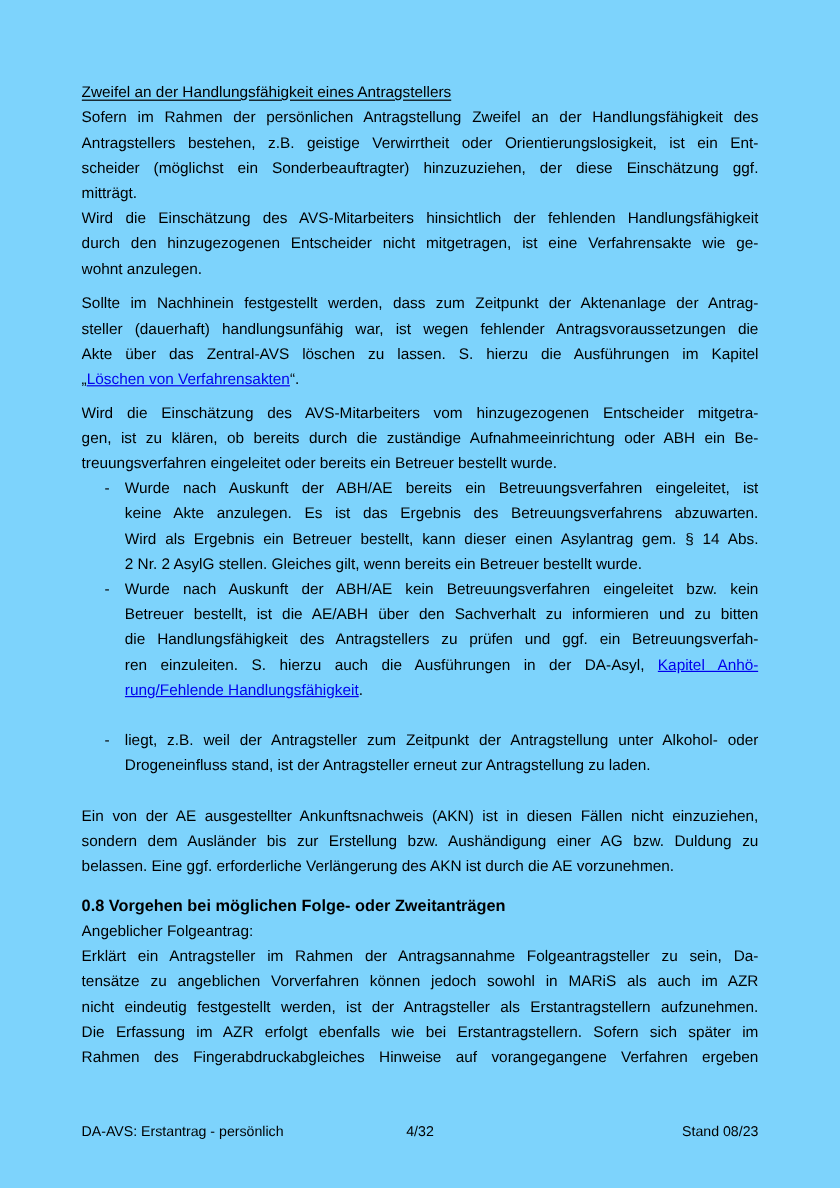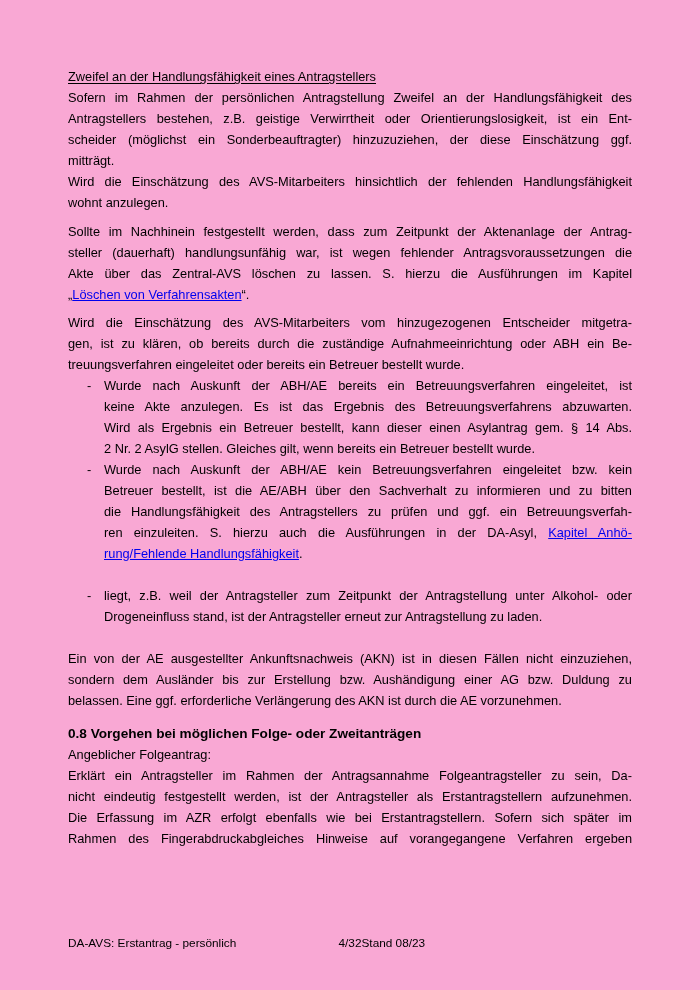--- a/index.html
+++ b/index.html
@@ -3,21 +3,21 @@
 <meta charset="utf-8">
 <style>
   * { margin:0; padding:0; box-sizing:border-box; }
   html, body { background:#ffffff; }
   body {
     width:700px; height:990px; position:relative;
     font-family:"Liberation Sans", sans-serif;
     color:#000000;
     -webkit-font-smoothing:antialiased;
   }
-  .page { position:absolute; inset:0; background:#f9a8d4; overflow:hidden; }
+  .page { position:absolute; inset:0; background:#7dd3fc; overflow:hidden; }
   .content {
     position:absolute; left:68px; top:66px; width:564px;
     font-size:12.8px; line-height:21px;
   }
   .line { height:21px; overflow:hidden; }
   
   .jl { text-align:justify; text-align-last:justify; }
   
   .ll { text-align:left; }
   .title-line { text-decoration:underline; text-underline-offset:2px; }
@@ -30,39 +30,40 @@
   .btext { width:528px; flex:0 0 528px; }
   .heading { font-weight:bold; font-size:13.6px; height:21px; overflow:hidden; }
   .doclink { color:#0000EE; text-decoration:underline; cursor:pointer;text-align:right; }
   .footer {
     position:absolute; left:68px; top:936px; width:564px;
     display:grid; grid-template-columns:1fr auto 1fr;
     font-size:11.8px; line-height:14px;
   }
   .footer .fl { text-align:left; }
   .footer .fc { text-align:center; }
-  .footer .fr { text-align:left; }
+  .footer .fr { text-align:right; }
 </style>
 </head>
 <body>
 
 <div class="page">
   <div class="content">
 
     <div class="line ll"><span class="title-line">Zweifel an der Handlungsfähigkeit eines Antragstellers</span></div>
 
     <div>
       <div class="line jl">Sofern im Rahmen der persönlichen Antragstellung Zweifel an der Handlungsfähigkeit des</div>
       <div class="line jl">Antragstellers bestehen, z.B. geistige Verwirrtheit oder Orientierungslosigkeit, ist ein Ent-</div>
       <div class="line jl">scheider (möglichst ein Sonderbeauftragter) hinzuzuziehen, der diese Einschätzung ggf.</div>
       <div class="line ll">mitträgt.</div>
     </div>
 
     <div>
       <div class="line jl">Wird die Einschätzung des AVS-Mitarbeiters hinsichtlich der fehlenden Handlungsfähigkeit</div>
+      <div class="line jl">durch den hinzugezogenen Entscheider nicht mitgetragen, ist eine Verfahrensakte wie ge-</div>
       <div class="line ll">wohnt anzulegen.</div>
     </div>
 
     <div class="gap-s">
       <div class="line jl">Sollte im Nachhinein festgestellt werden, dass zum Zeitpunkt der Aktenanlage der Antrag-</div>
       <div class="line jl">steller (dauerhaft) handlungsunfähig war, ist wegen fehlender Antragsvoraussetzungen die</div>
       <div class="line jl">Akte über das Zentral-AVS löschen zu lassen. S. hierzu die Ausführungen im Kapitel</div>
       <div class="line ll"><span>„</span><a class="doclink">Löschen von Verfahrensakten</a><span>“.</span></div>
     </div>
 
@@ -106,20 +107,21 @@
       <div class="line jl">sondern dem Ausländer bis zur Erstellung bzw. Aushändigung einer AG bzw. Duldung zu</div>
       <div class="line ll">belassen. Eine ggf. erforderliche Verlängerung des AKN ist durch die AE vorzunehmen.</div>
     </div>
 
     <div class="heading gap-h">0.8 Vorgehen bei möglichen Folge- oder Zweitanträgen</div>
 
     <div class="line ll">Angeblicher Folgeantrag:</div>
 
     <div>
       <div class="line jl">Erklärt ein Antragsteller im Rahmen der Antragsannahme Folgeantragsteller zu sein, Da-</div>
+      <div class="line jl">tensätze zu angeblichen Vorverfahren können jedoch sowohl in MARiS als auch im AZR</div>
       <div class="line jl">nicht eindeutig festgestellt werden, ist der Antragsteller als Erstantragstellern aufzunehmen.</div>
       <div class="line jl">Die Erfassung im AZR erfolgt ebenfalls wie bei Erstantragstellern. Sofern sich später im</div>
       <div class="line jl">Rahmen des Fingerabdruckabgleiches Hinweise auf vorangegangene Verfahren ergeben</div>
     </div>
 
   </div>
 
   <div class="footer">
     <span class="fl">DA-AVS: Erstantrag - persönlich</span>
     <span class="fc">4/32</span>

